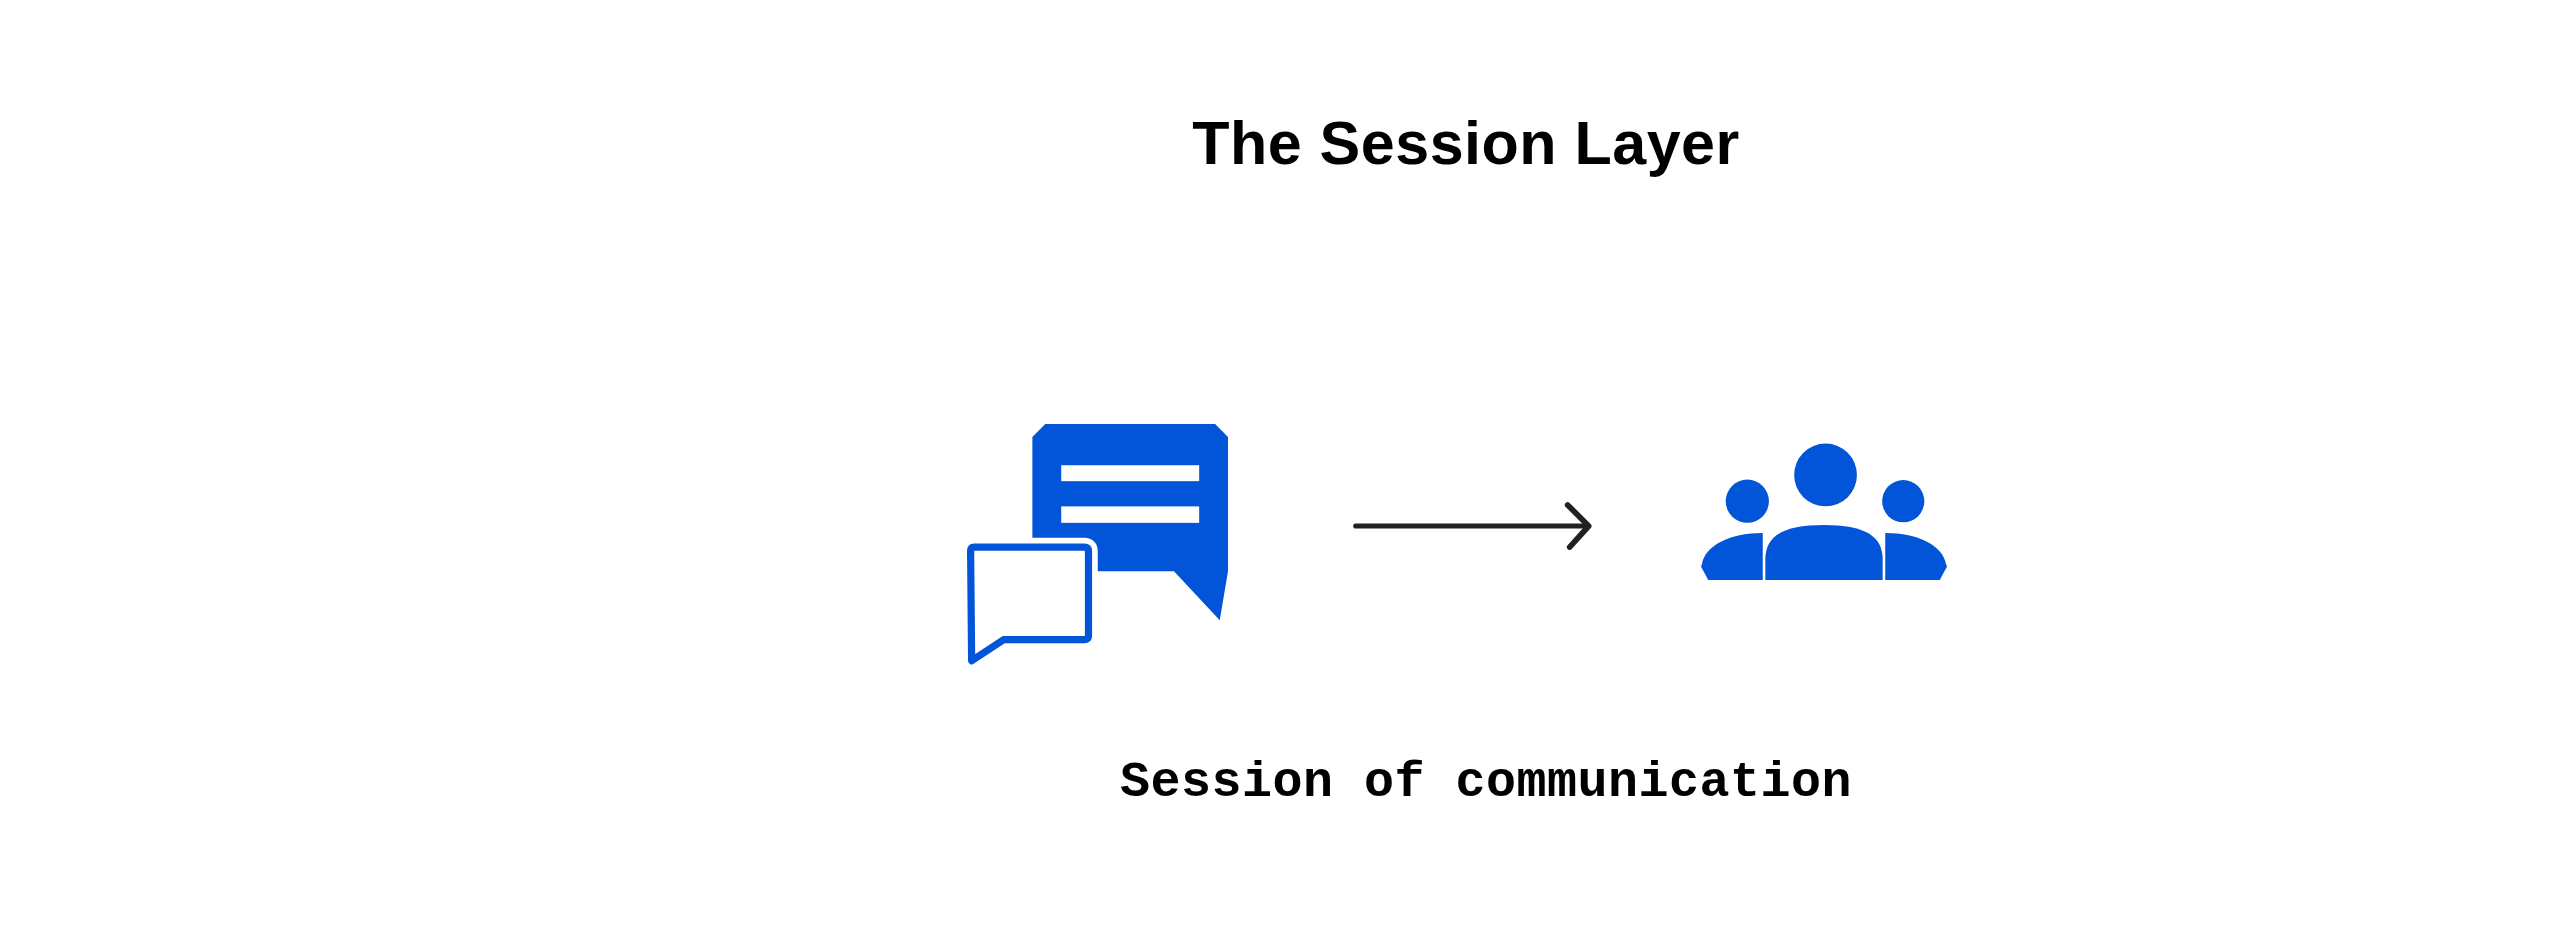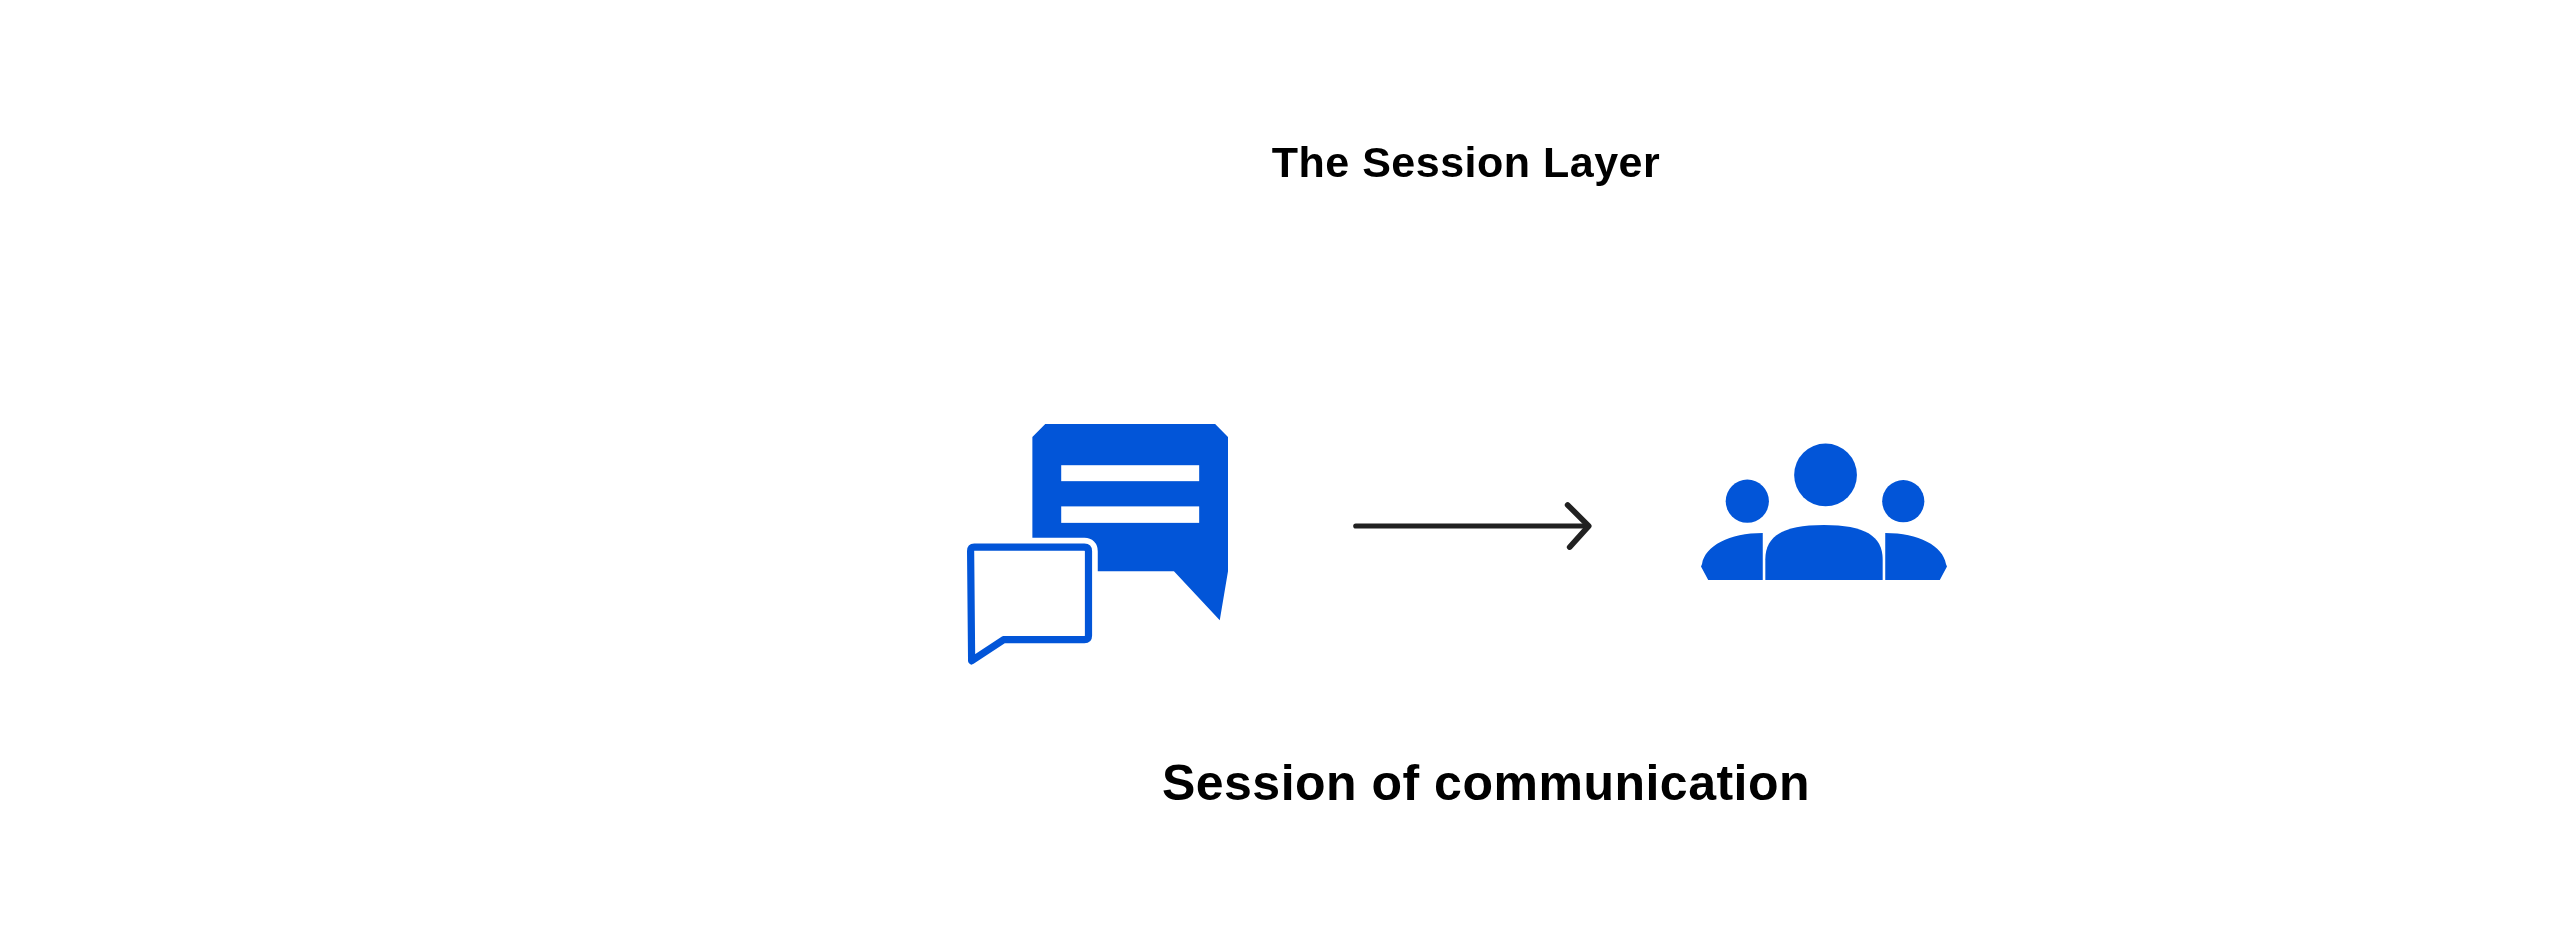--- a/index.html
+++ b/index.html
@@ -15,39 +15,39 @@
     height:926px;
     background:var(--bg);
     overflow:hidden;
     font-family:"Liberation Sans", sans-serif;
   }
   .page-title{
     position:absolute;
     top:113px;
     left:1466px;
     transform:translateX(-50%);
-    font-size:43px;
+    font-size:61px;
     line-height:1;
     font-weight:700;
     color:var(--text);
     white-space:nowrap;
     letter-spacing:0.5px;
-    margin-top:28px;
   }
   .diagram-caption{
     position:absolute;
     top:758px;
     left:1486px;
     transform:translateX(-50%);
     font-size:50px;
     line-height:1;
     font-weight:700;
     color:var(--text);
     white-space:nowrap;
     letter-spacing:0.5px;
+    font-family:Liberation Mono, monospace;
   }
   .icon{position:absolute;display:block;}
   .chat-icon{left:967px;top:424px;}
   .arrow-icon{left:1347px;top:495px;}
   .people-icon{left:1701px;top:443px;}
   .blue-fill{fill:var(--accent);}
   .white-fill{fill:#ffffff;}
   .outline-bubble{fill:#ffffff;stroke:var(--accent);stroke-width:14;stroke-linejoin:round;}
   .knockout{fill:#ffffff;stroke:#ffffff;stroke-width:36;stroke-linejoin:round;}
   .arrow-line{stroke:var(--arrow);stroke-width:10;stroke-linecap:round;}

